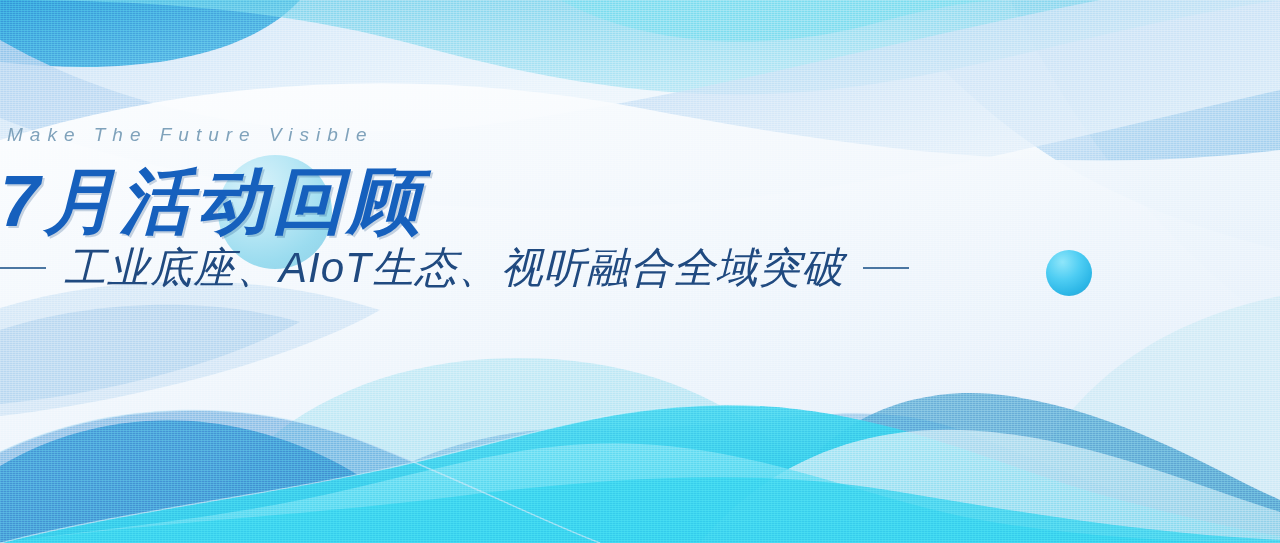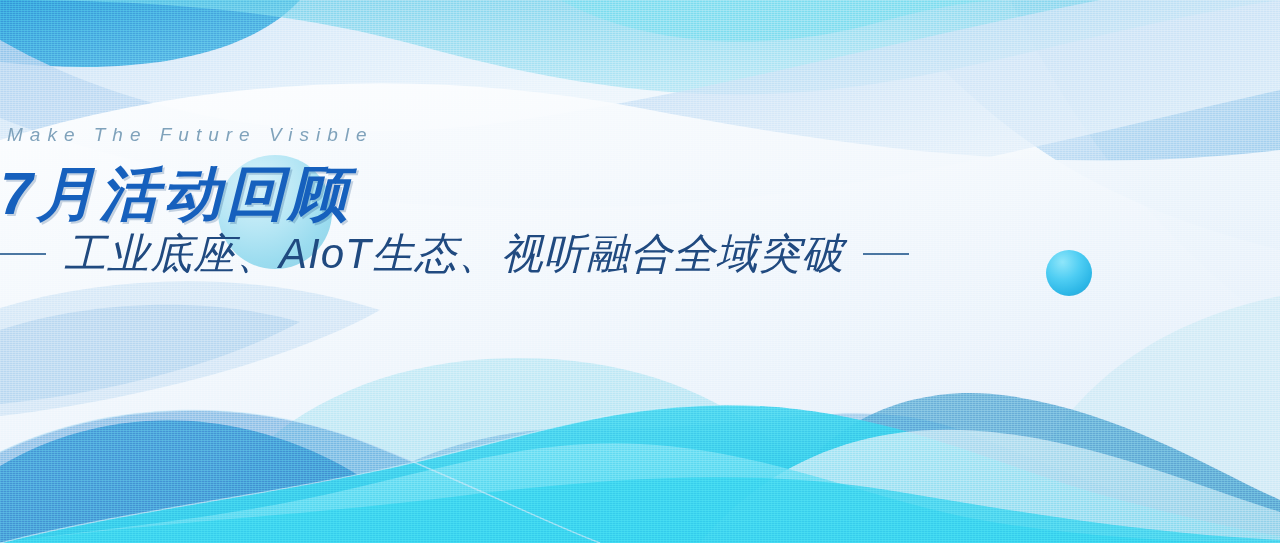--- a/index.html
+++ b/index.html
@@ -78,21 +78,21 @@
     font-style: italic;
     font-weight: 400;
     letter-spacing: 7px;
     color: #7fa2bb;
     white-space: nowrap;
     text-indent: 7px;
   }
 
   .title {
     margin-top: 18px;
-    font-size: 59px;
+    font-size: 72px;
     line-height: 1.05;
     font-weight: bold;
     font-style: italic;
     letter-spacing: 4px;
     color: #1660bd;
     white-space: nowrap;
     text-shadow: 2px 2px 0 rgba(12, 62, 125, .22);
   }
 
   .subtitle-row {

